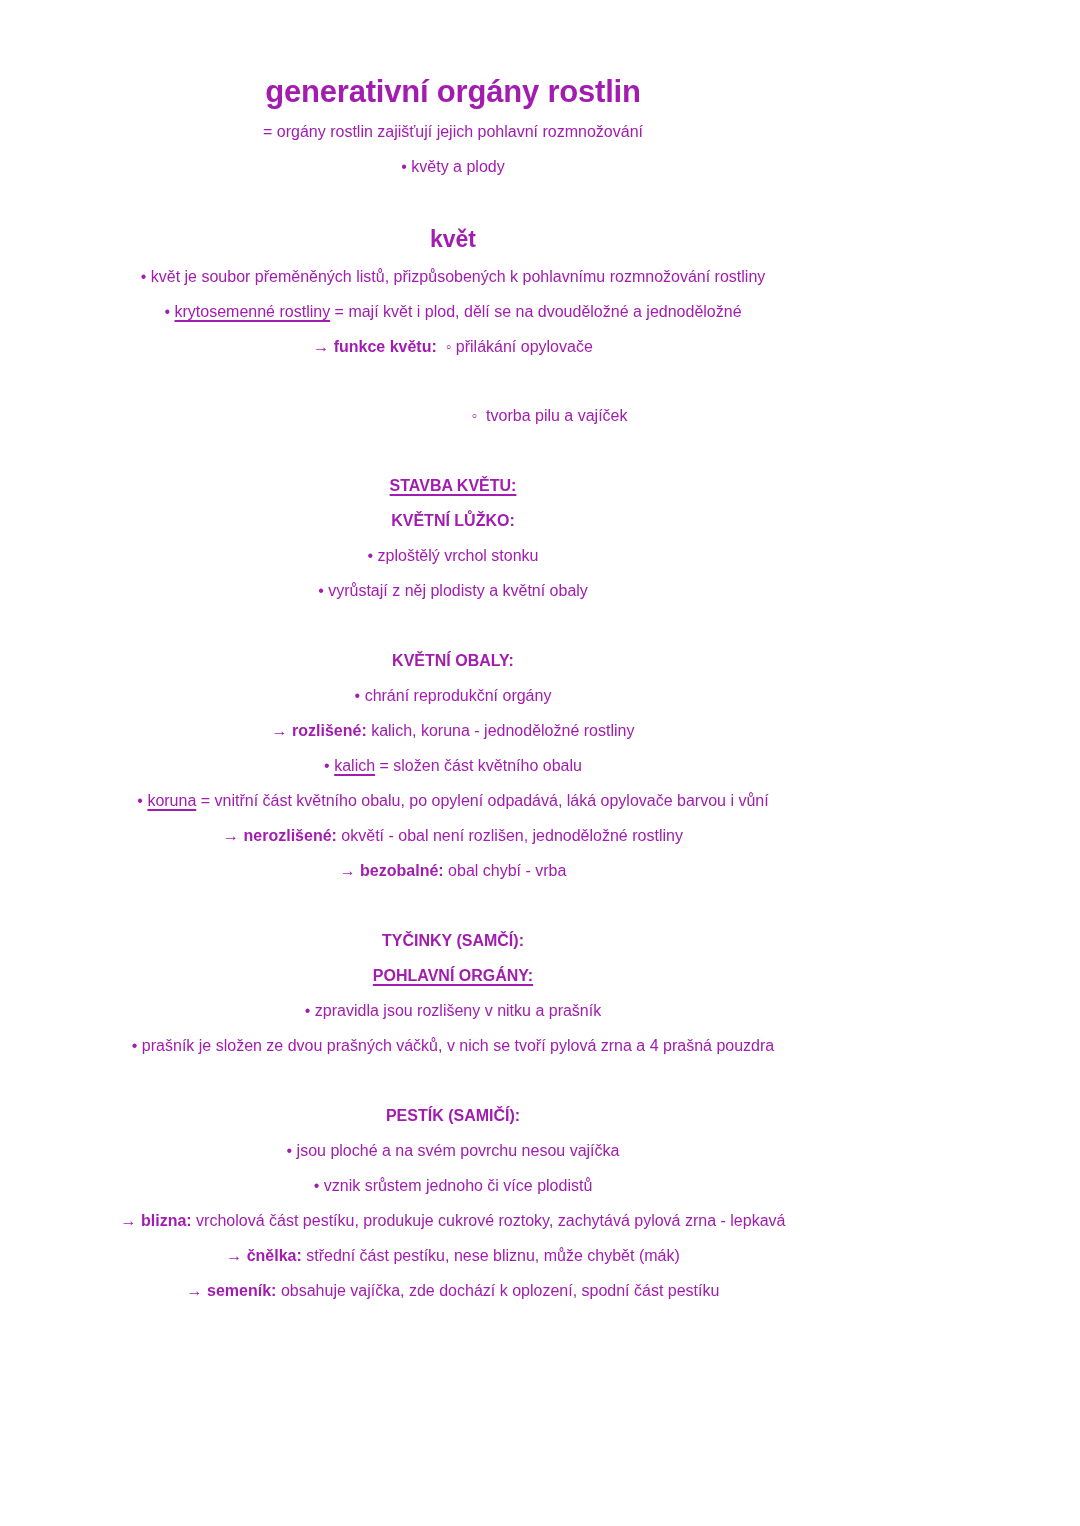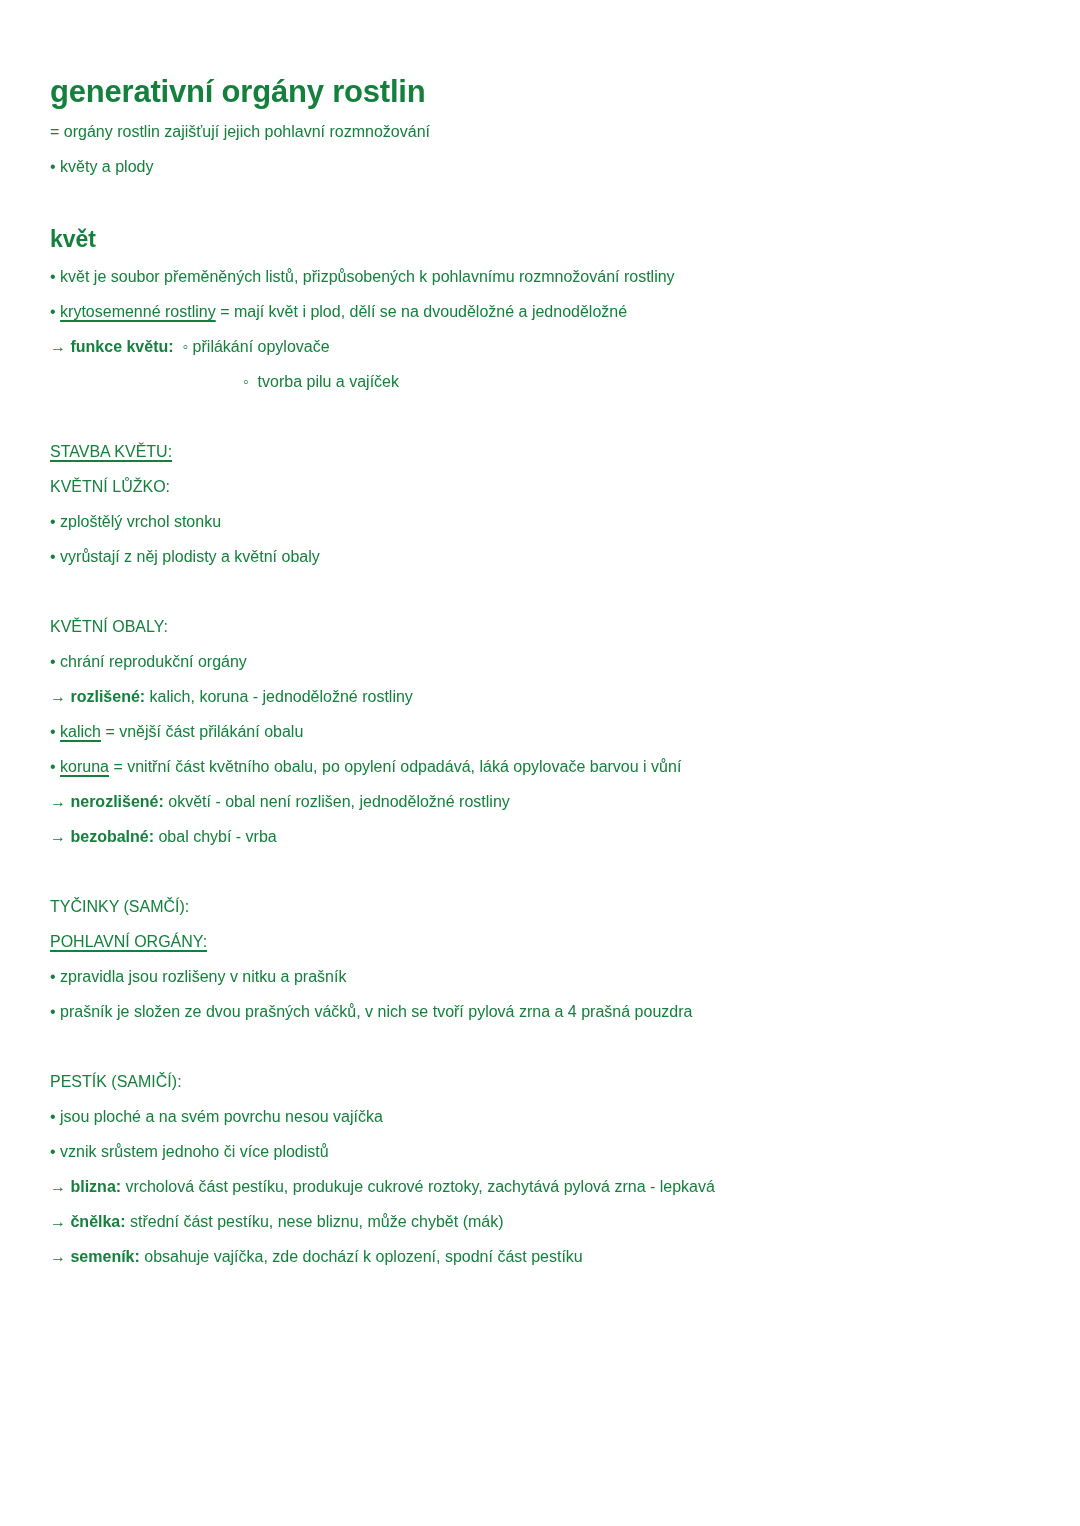--- a/index.html
+++ b/index.html
@@ -9,69 +9,70 @@
   }
   .page {
     position: relative;
     width: 896px;
     height: 1526px;
     background: #ffffff;
     box-sizing: border-box;
     padding: 70px 40px 0 50px;
     overflow: hidden;
     font-family: "Liberation Sans", "DejaVu Sans", sans-serif;
-    color: #15803d;
+    color: #a21caf;
+    text-align: center;
   }
   .doc { width: 100%; }
   .block { white-space: pre-wrap; }
   .title {
     font-size: 31px;
     line-height: 44px;
     font-weight: 700;
     letter-spacing: -0.2px;
   }
   .h2 {
     font-size: 23px;
     line-height: 40px;
     font-weight: 700;
   }
   .h3, .h4, .line {
     font-size: 16px;
     line-height: 35px;
   }
-  .h3 span, .h4 span { font-weight: 400; }
+  .h3 span, .h4 span { font-weight: 700; }
   .spacer { height: 35px; }
   .b { font-weight: 700; }
   .u { text-decoration: underline; text-underline-offset: 3px; text-decoration-thickness: 1.5px; }
   .marker { display: inline; }
 </style>
 </head>
 <body>
 
 <div class="page">
   <div class="doc">
       <div class="block title"><span class="b">generativní orgány rostlin</span></div>
       <div class="block line"><span>= orgány rostlin zajišťují jejich pohlavní rozmnožování</span></div>
       <div class="block line"><span class="marker">•</span> <span>květy a plody</span></div>
       <div class="block spacer"></div>
       <div class="block h2"><span class="b">květ</span></div>
       <div class="block line"><span class="marker">•</span> <span>květ je soubor přeměněných listů, přizpůsobených k pohlavnímu rozmnožování rostliny</span></div>
       <div class="block line"><span class="marker">•</span> <span class="u">krytosemenné rostliny</span><span> = mají květ i plod, dělí se na dvouděložné a jednoděložné</span></div>
       <div class="block line"><span class="marker">→</span> <span class="b">funkce květu:</span><span>  ◦ přilákání opylovače</span></div>
-      <div class="block line" style="padding-left: 193px;"><span>◦  tvorba pilu a vajíček</span></div>
+      <div class="block line" style="padding-left: 193px; margin-top: 34px;"><span>◦  tvorba pilu a vajíček</span></div>
       <div class="block spacer"></div>
       <div class="block h3"><span class="b u">STAVBA KVĚTU:</span></div>
       <div class="block h4"><span class="b">KVĚTNÍ LŮŽKO:</span></div>
       <div class="block line"><span class="marker">•</span> <span>zploštělý vrchol stonku</span></div>
       <div class="block line"><span class="marker">•</span> <span>vyrůstají z něj plodisty a květní obaly</span></div>
       <div class="block spacer"></div>
       <div class="block h4"><span class="b">KVĚTNÍ OBALY:</span></div>
       <div class="block line"><span class="marker">•</span> <span>chrání reprodukční orgány</span></div>
       <div class="block line"><span class="marker">→</span> <span class="b">rozlišené:</span><span> kalich, koruna - jednoděložné rostliny</span></div>
-      <div class="block line"><span class="marker">•</span> <span class="u">kalich</span><span> = vnější část přilákání obalu</span></div>
+      <div class="block line"><span class="marker">•</span> <span class="u">kalich</span><span> = složen část květního obalu</span></div>
       <div class="block line"><span class="marker">•</span> <span class="u">koruna</span><span> = vnitřní část květního obalu, po opylení odpadává, láká opylovače barvou i vůní</span></div>
       <div class="block line"><span class="marker">→</span> <span class="b">nerozlišené:</span><span> okvětí - obal není rozlišen, jednoděložné rostliny</span></div>
       <div class="block line"><span class="marker">→</span> <span class="b">bezobalné:</span><span> obal chybí - vrba</span></div>
       <div class="block spacer"></div>
       <div class="block h4"><span class="b">TYČINKY (SAMČÍ):</span></div>
       <div class="block h3"><span class="b u">POHLAVNÍ ORGÁNY:</span></div>
       <div class="block line"><span class="marker">•</span> <span>zpravidla jsou rozlišeny v nitku a prašník</span></div>
       <div class="block line"><span class="marker">•</span> <span>prašník je složen ze dvou prašných váčků, v nich se tvoří pylová zrna a 4 prašná pouzdra</span></div>
       <div class="block spacer"></div>
       <div class="block h4"><span class="b">PESTÍK (SAMIČÍ):</span></div>

